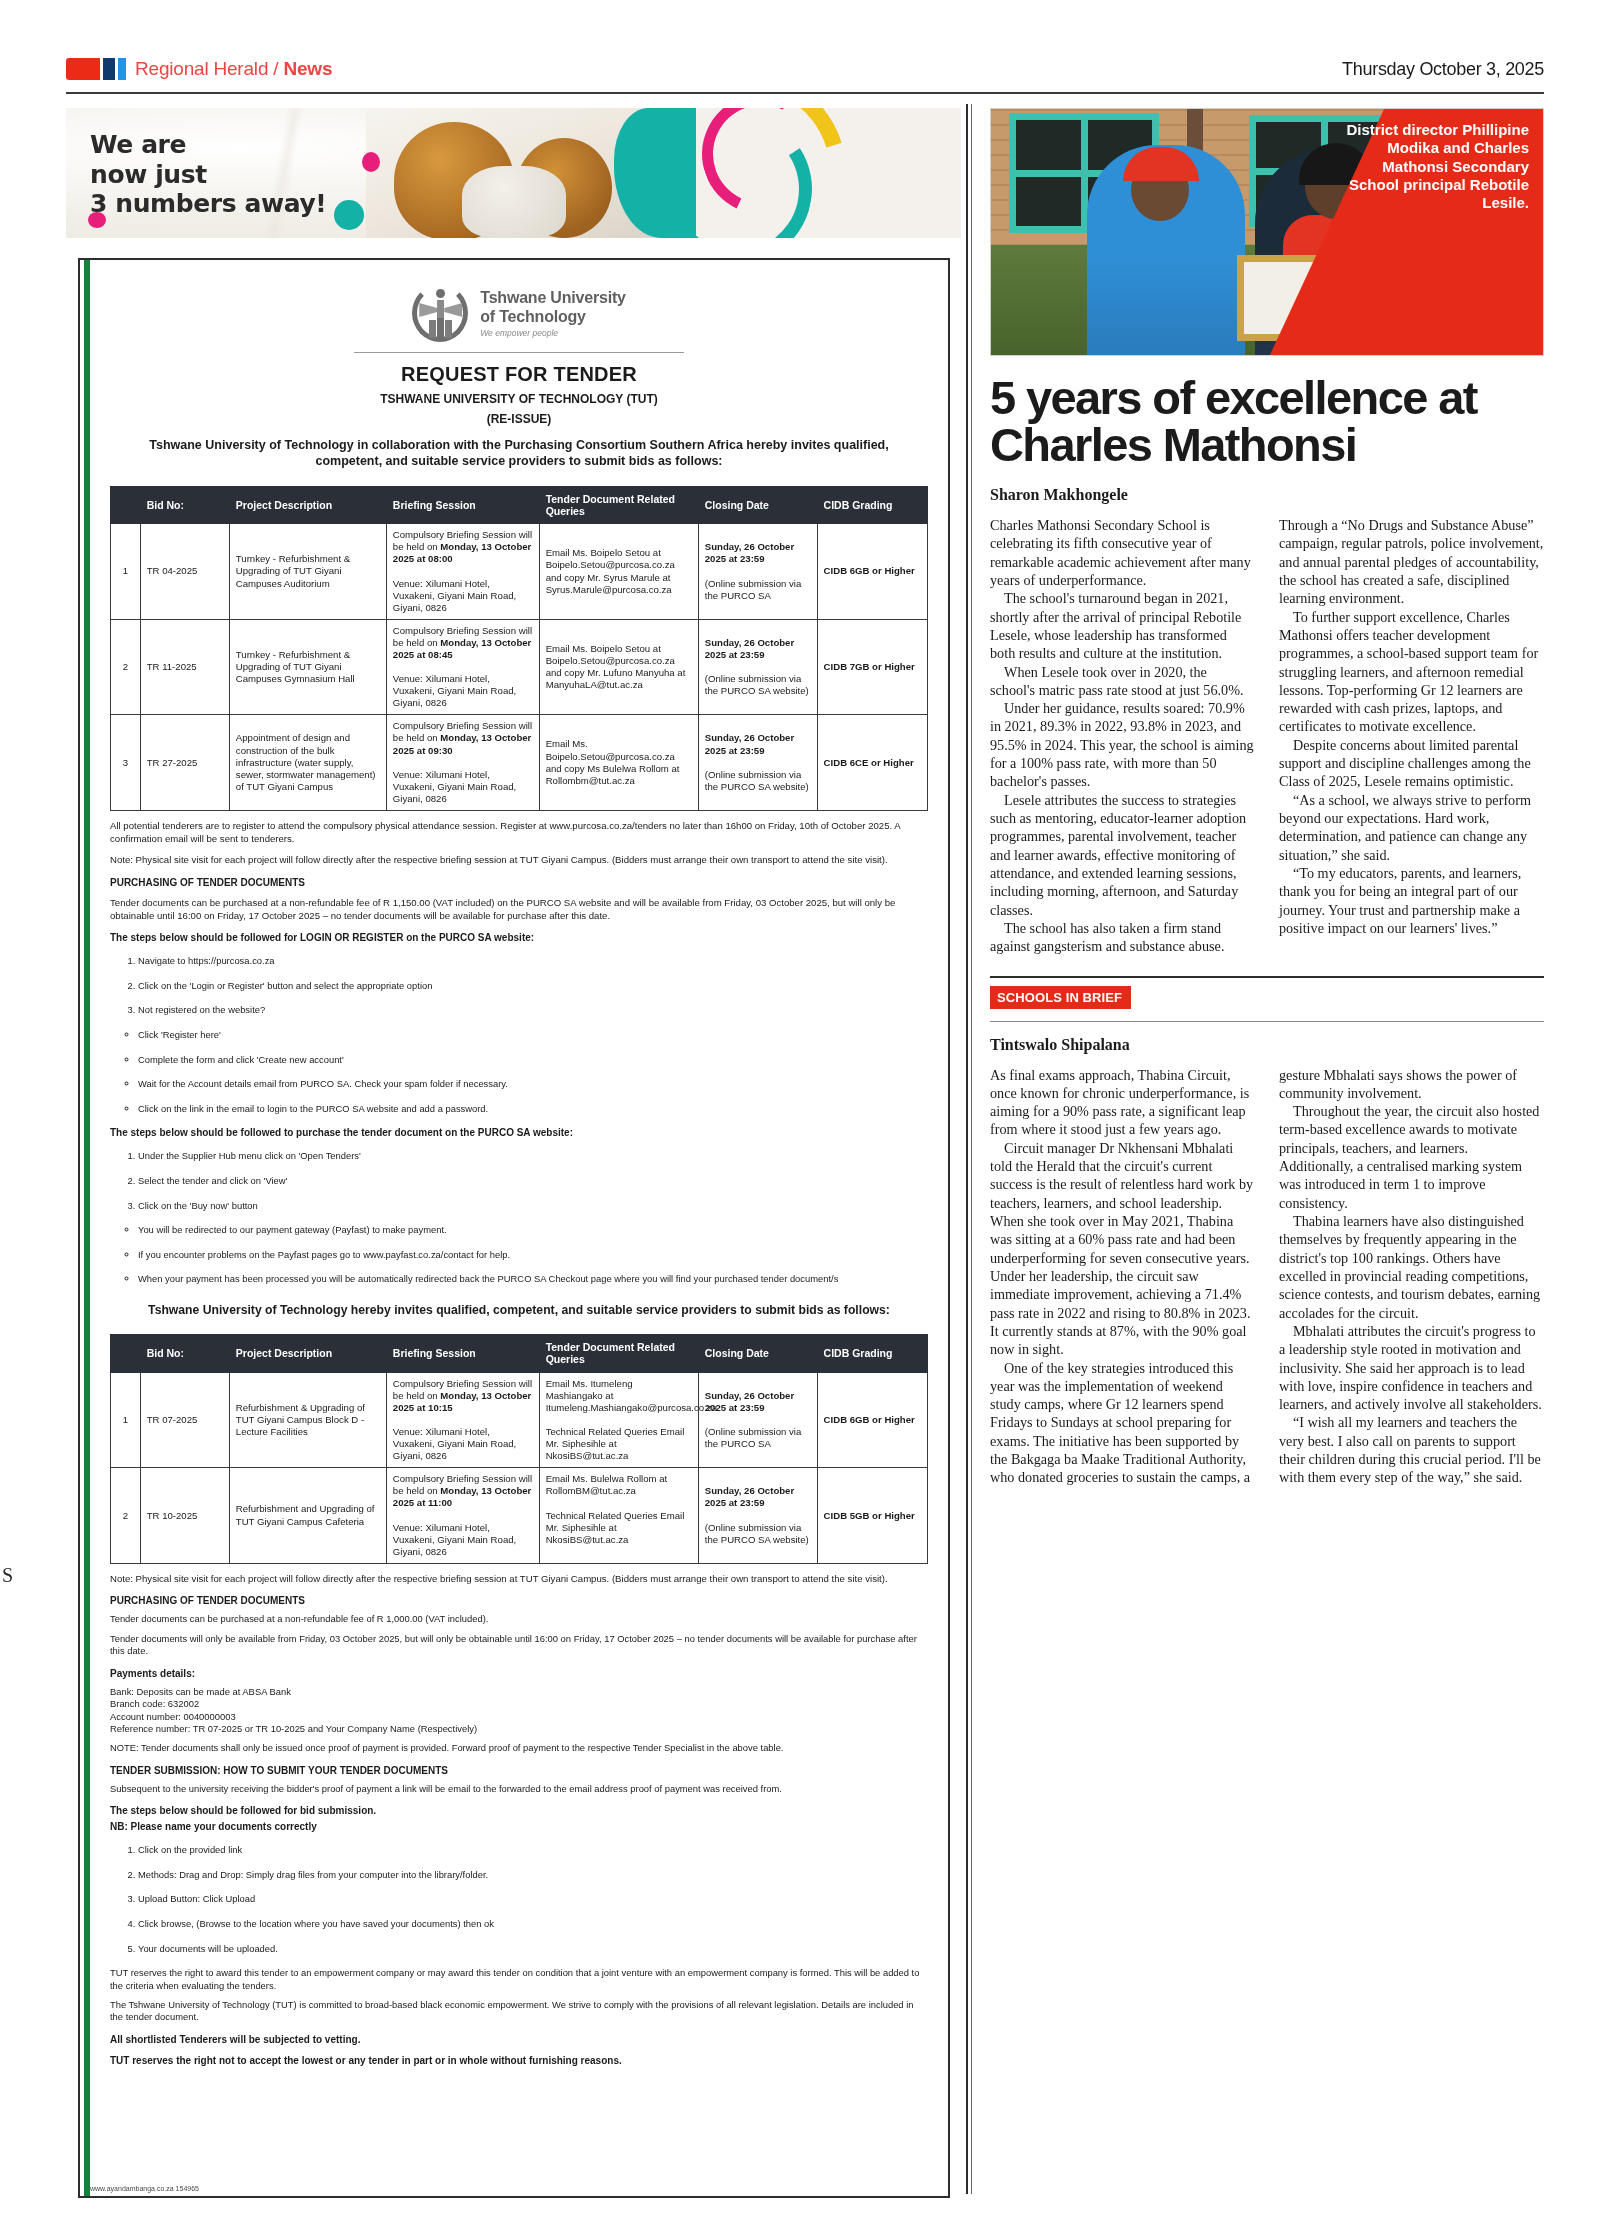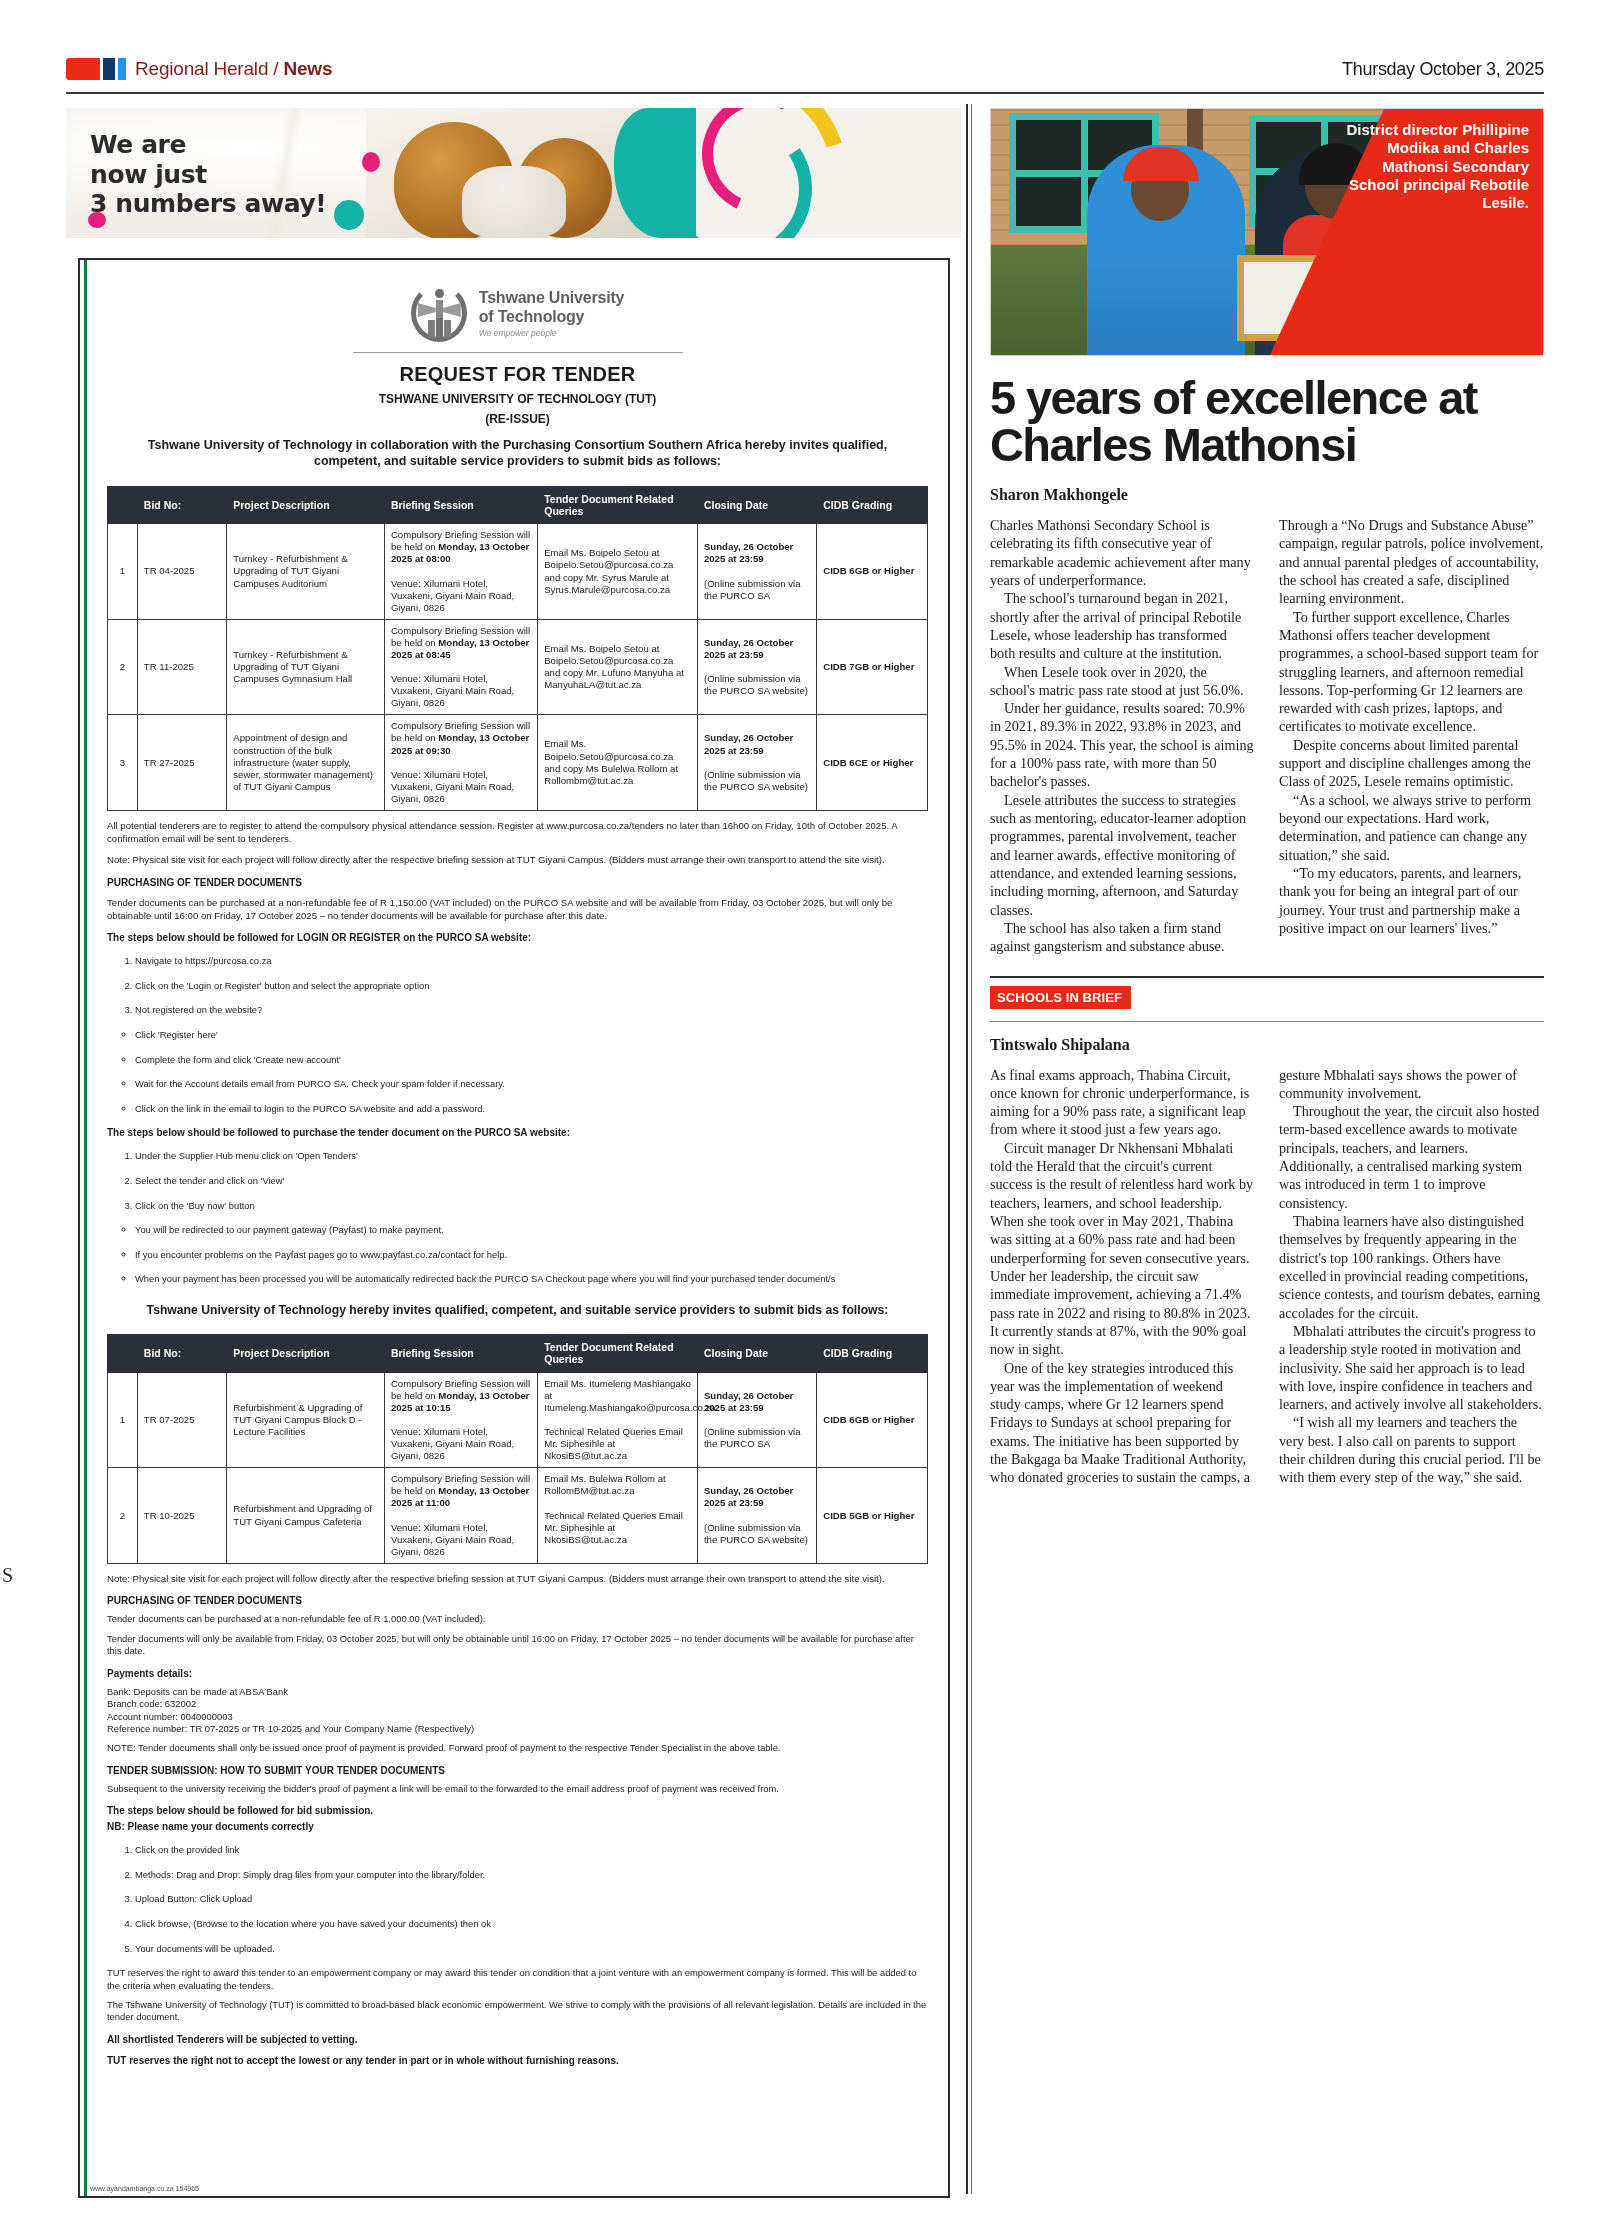--- a/index.html
+++ b/index.html
@@ -15,21 +15,21 @@
   
   .masthead {
     position:absolute; left:66px; top:52px; width:1478px; height:34px;
     display:flex; align-items:center; justify-content:space-between;
   }
   .mh-left { display:flex; align-items:center; gap:9px; }
   .logo-blocks { display:flex; align-items:center; gap:3px; height:24px; }
   .lb-red   { width:34px; height:22px; background:#ec2b16; border-radius:3px 0 0 3px; }
   .lb-navy  { width:12px; height:22px; background:#11396f; }
   .lb-blue  { width:8px;  height:22px; background:#2196e8; }
-  .mh-title { font-size:19px; font-weight:400; letter-spacing:-0.2px; color:#7f1d1d;
+  .mh-title { font-size:19px; font-weight:400; letter-spacing:-0.2px; color:#ef4444;
               font-family:"Liberation Sans", sans-serif; }
   .mh-title b { font-weight:700; }
   .mh-date { font-size:18px; color:#1b1b1b; letter-spacing:-0.3px; }
   .mh-rule { position:absolute; left:66px; top:92px; width:1478px; height:2px; background:#3a3a3a; }
 
   
   .col-divider { position:absolute; left:966px; top:104px; width:2px; height:2090px; background:#2d2d2d; }
   .col-divider2 { position:absolute; left:971px; top:104px; width:1px; height:2090px; background:#6b6b6b; }
 
   
@@ -81,21 +81,21 @@
      font-family:"DejaVu Sans", sans-serif; font-size:54px; font-weight:700; letter-spacing:-1px; line-height:1; }
   .ad-cl-hi { position:absolute; left:150px; top:46px; width:62px; height:44px; background:#f59c00;
      border-radius:50%; color:#fff; font-family:"DejaVu Sans", sans-serif; font-weight:700; font-size:26px;
      display:flex; align-items:center; justify-content:center; font-style:italic; }
 
   
   .tender {
     position:absolute; left:78px; top:258px; width:872px; height:1940px;
     border:2px solid #2d2d2d; background:#fff;
   }
-  .tender-inner { position:absolute; left:4px; top:0; right:0; bottom:0; border-left:3px solid #15803d; padding:16px 20px 0 20px; }
+  .tender-inner { position:absolute; left:4px; top:0; right:0; bottom:0; border-left:6px solid #15803d; padding:16px 20px 0 20px; }
   .tut-logo-wrap { display:flex; align-items:center; justify-content:center; gap:12px; margin-top:8px; }
   .tut-mark { width:56px; height:58px; position:relative; }
   .tut-ring { position:absolute; inset:0; border:5px solid #6e6e6e; border-radius:50%; border-top-color:transparent; }
   .tut-dot { position:absolute; left:24px; top:5px; width:9px; height:9px; border-radius:50%; background:#6e6e6e; }
   .tut-cross-v { position:absolute; left:25px; top:16px; width:7px; height:22px; background:#8a8a8a; }
   .tut-wing-l { position:absolute; left:7px; top:19px; width:18px; height:14px; background:#9a9a9a;
      clip-path:polygon(0 0,100% 35%,100% 65%,0 100%); }
   .tut-wing-r { position:absolute; left:32px; top:19px; width:18px; height:14px; background:#9a9a9a;
      clip-path:polygon(100% 0,0 35%,0 65%,100% 100%); }
   .tut-bar1 { position:absolute; left:17px; top:36px; width:7px; height:18px; background:#7d7d7d; }

